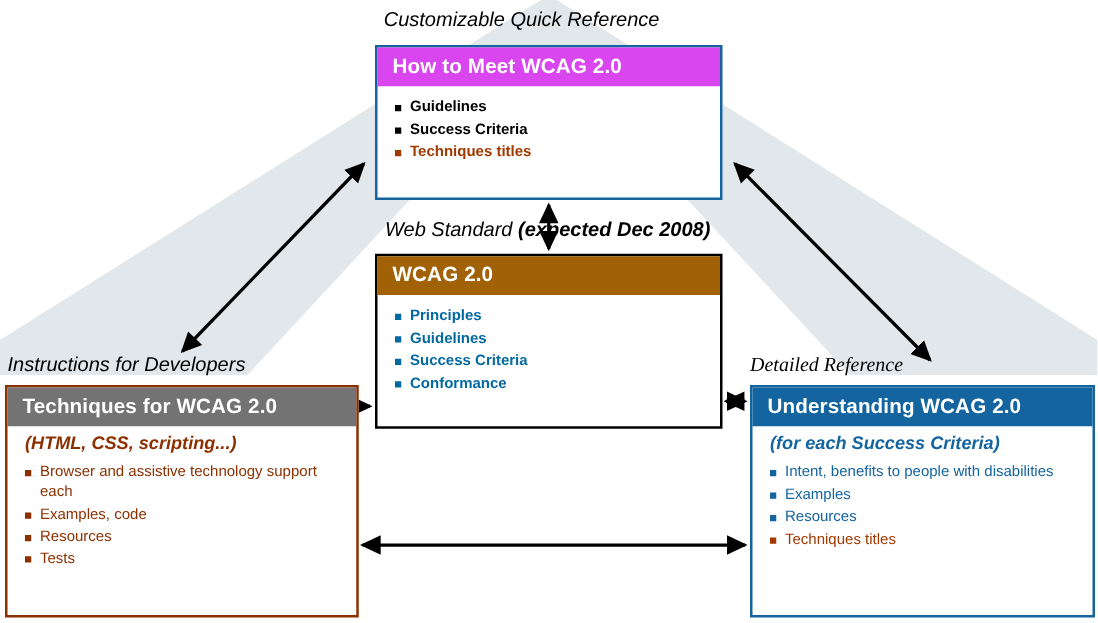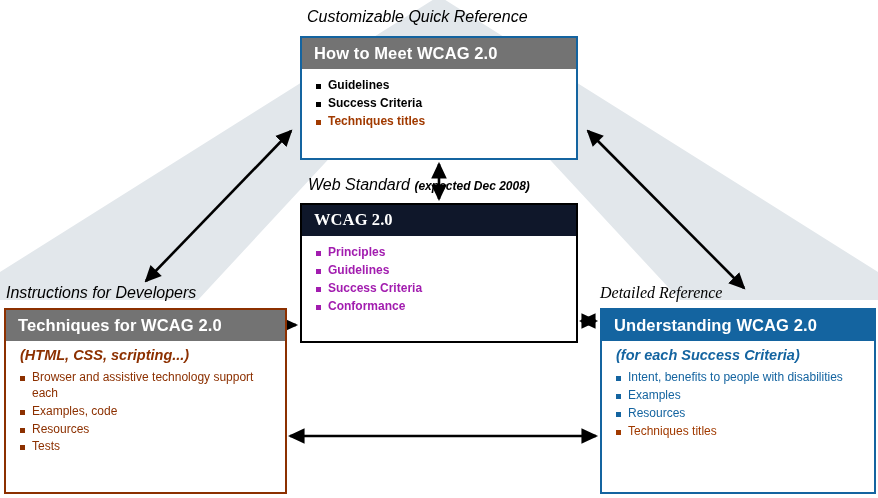--- a/index.html
+++ b/index.html
@@ -47,21 +47,21 @@
 
   
   .caption {
     position: absolute;
     font-style: italic;
     font-size: 16px;
     color: #000000;
     white-space: nowrap;
   }
   .caption .sub {
-    font-size: 12px;
+    font-size: 16px;
     font-style: italic;
     font-weight: bold;
   }
 
   
   ul.bl {
     list-style: none;
     margin: 0;
     padding: 0;
   }
@@ -87,36 +87,36 @@
   li.bold { font-weight: bold; }
 
   
   #box-howto {
     left: 300px;
     top: 36px;
     width: 278px;
     height: 124px;
     border: 2px solid #1464a0;
   }
-  #box-howto .box-header { background: #737373; }
+  #box-howto .box-header { background: #d946ef; }
   #box-howto .box-body { padding-top: 9px; }
   #box-howto li { color: #000000; }
   #box-howto li.tech { color: #a13a00; }
 
   
   #box-wcag {
     left: 300px;
     top: 203px;
     width: 278px;
     height: 140px;
     border: 2px solid #000000;
   }
-  #box-wcag .box-header { background: #0f172a; font-family: Liberation Serif, serif; }
+  #box-wcag .box-header { background: #a16207; }
   #box-wcag .box-body { padding-top: 9px; }
-  #box-wcag li { color: #a21caf; }
+  #box-wcag li { color: #0369a1; }
 
   
   #box-tech {
     left: 4px;
     top: 308px;
     width: 283px;
     height: 186px;
     border: 2px solid #8c3000;
   }
   #box-tech .box-header { background: #737373; }

